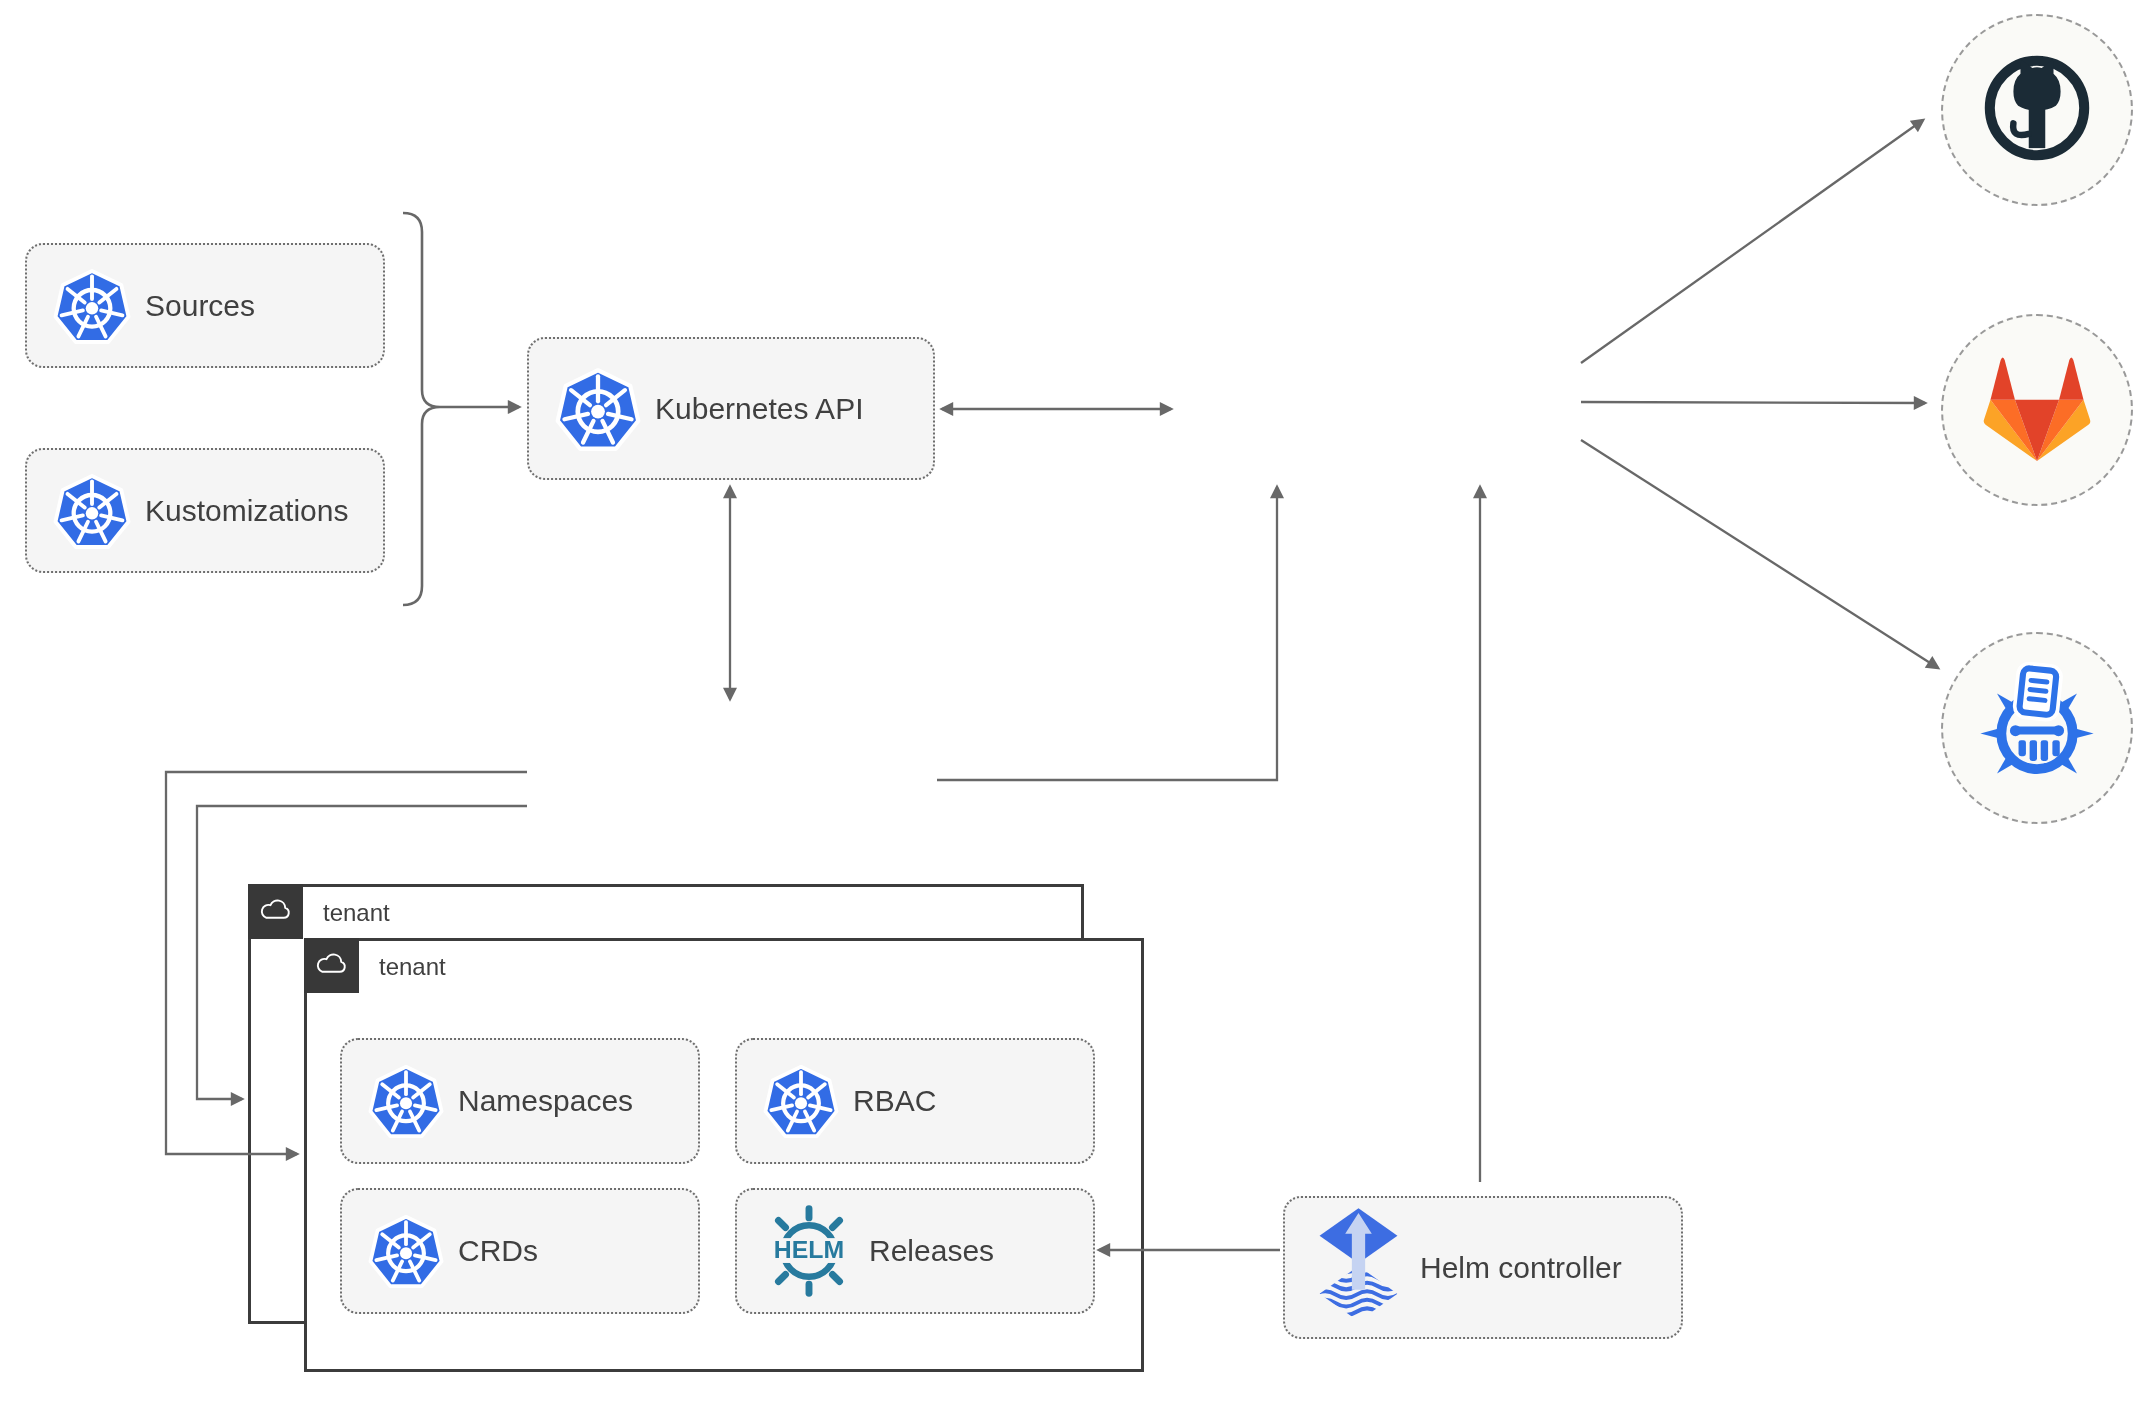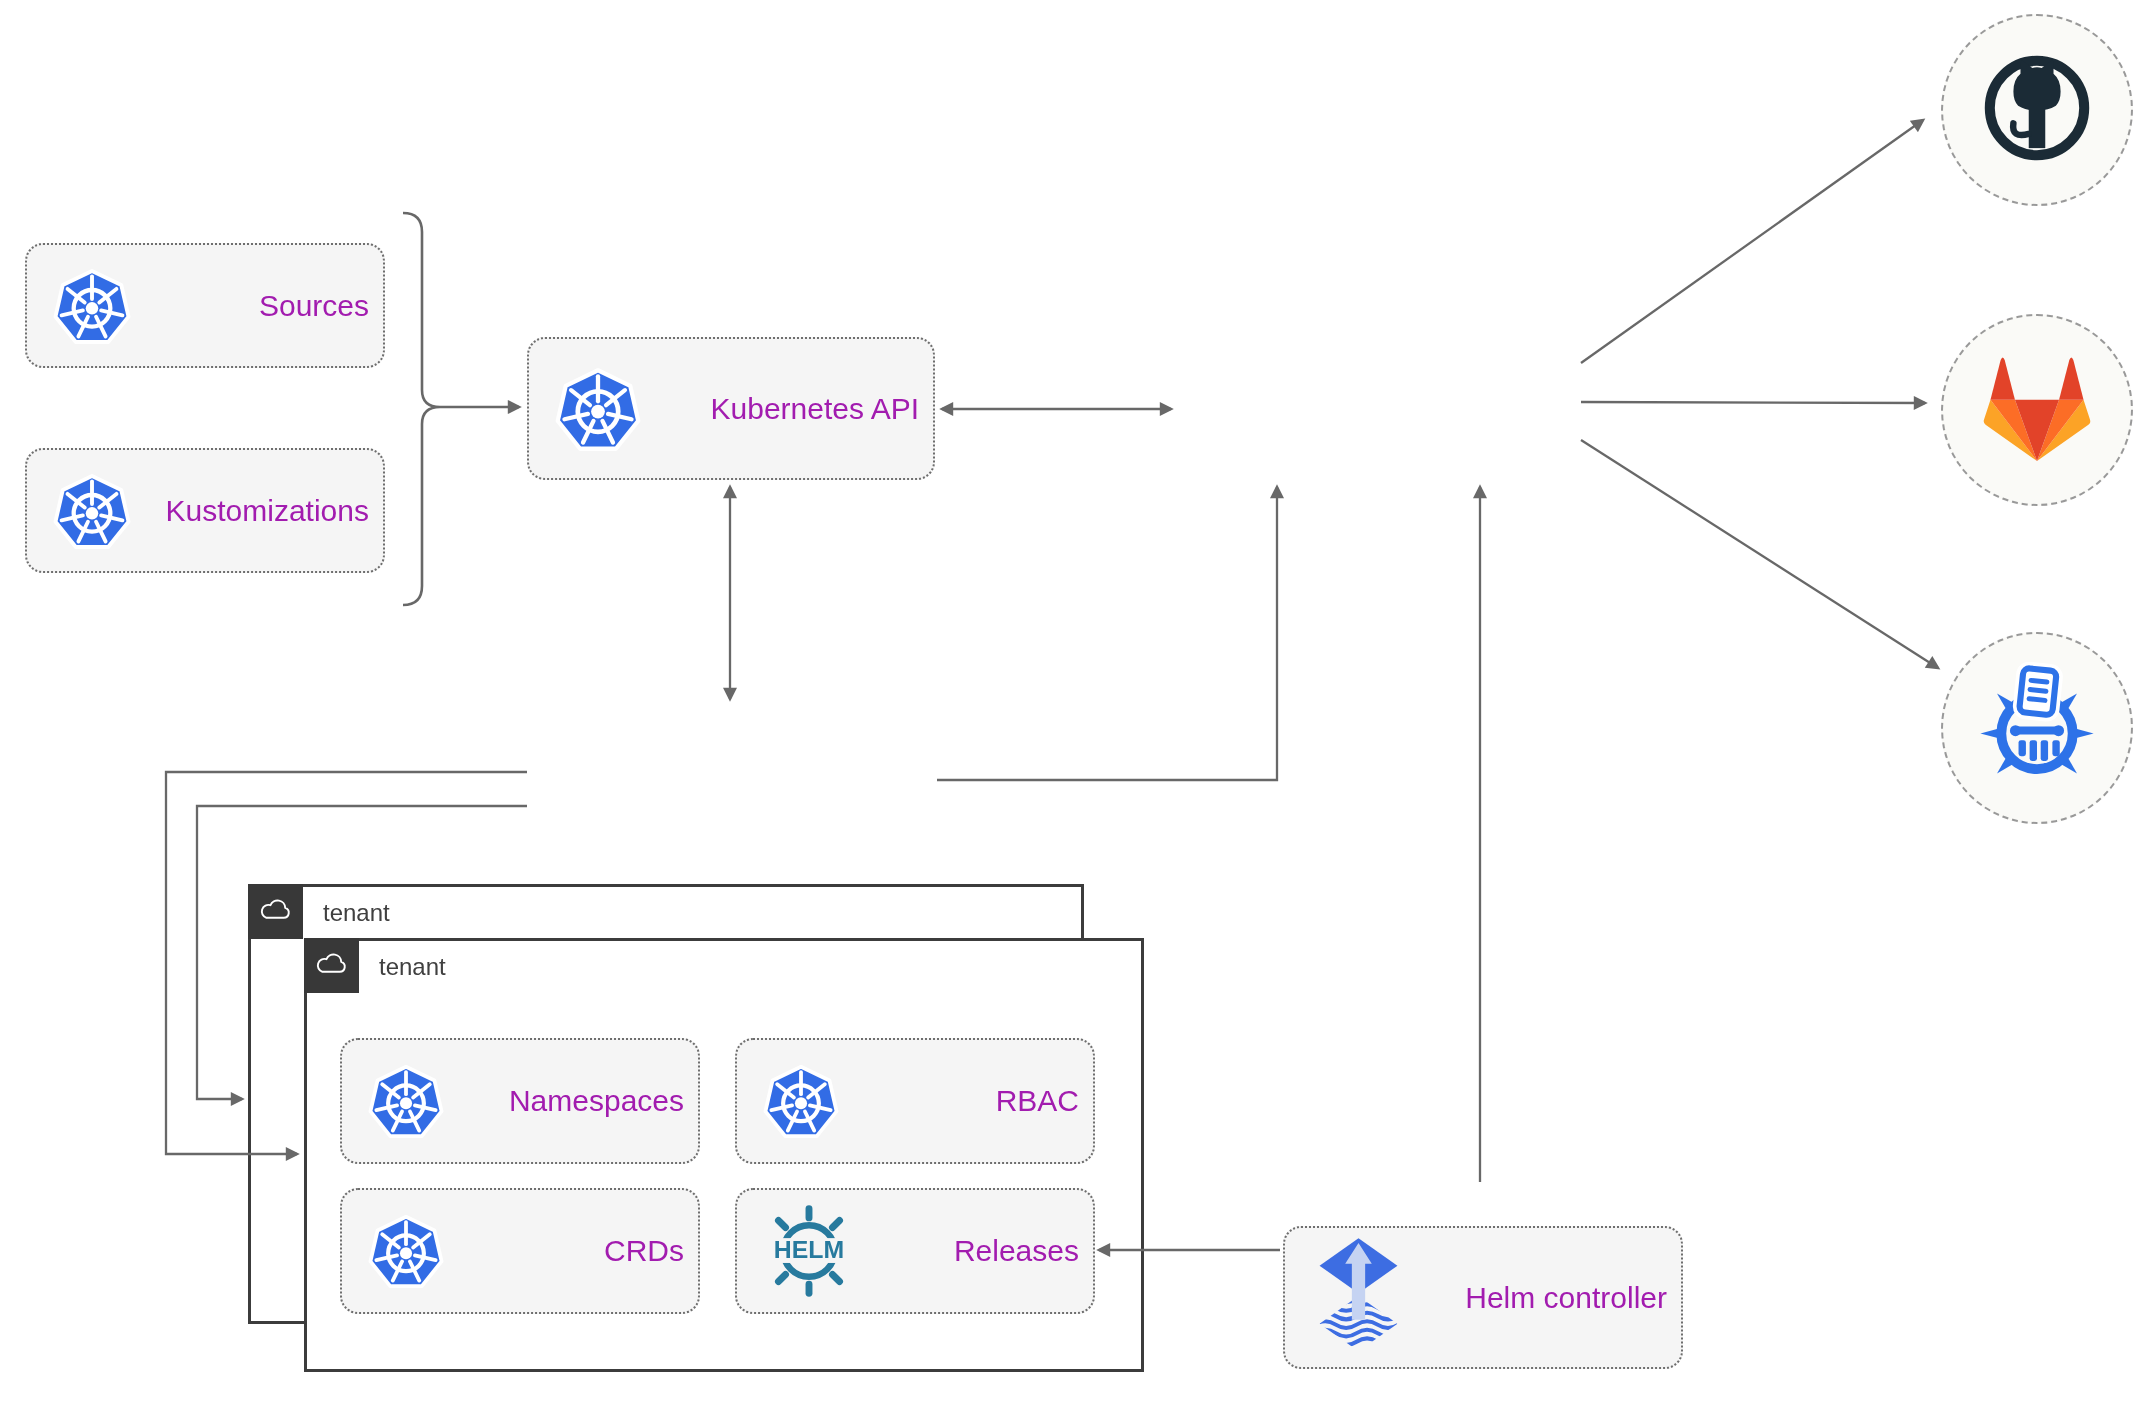--- a/index.html
+++ b/index.html
@@ -1,20 +1,20 @@
 <!DOCTYPE html>
 <html><head>
 <meta charset="utf-8">
 <style>
   html,body{margin:0;padding:0;background:#ffffff;font-family:"Liberation Sans",sans-serif;}
   #canvas{position:relative;width:2144px;height:1407px;background:#ffffff;overflow:hidden;}
 
   .node{position:absolute;background:#f5f5f5;border:2px dotted #6e6e6e;border-radius:18px;
         display:flex;align-items:center;box-sizing:border-box;z-index:3;}
-  .node .label{flex:1;text-align:right;font-size:30px;color:#a21caf;line-height:1.25;padding:0 14px;}
+  .node .label{flex:1;text-align:left;font-size:30px;color:#404040;line-height:1.25;padding:0 14px;}
   .icon-wrap{margin-left:26px;display:flex;align-items:flex-start;justify-content:center;}
 
   .tenant{position:absolute;background:#ffffff;border:3px solid #3c3c3c;box-sizing:border-box;}
   .tenant-badge{position:absolute;top:-3px;left:-3px;width:55px;height:55px;background:#383838;
                 display:flex;align-items:center;justify-content:center;}
   .tenant-label{position:absolute;top:0;left:72px;height:52px;display:flex;align-items:center;
                 font-size:24px;color:#404040;}
 
   .endpoint-circle{position:absolute;width:192px;height:192px;border-radius:50%;
                    border:2.5px dashed #999999;background:#fafaf7;display:flex;align-items:center;
@@ -91,21 +91,21 @@
     <span class="icon-wrap">
       <svg width="86" height="86" viewBox="0 0 100 100">
           <use href="#sym-k8s"></use>
         </svg>
       </span>
     <span class="label">Kubernetes API</span>
   </div>
 
 
 
-  <div class="node" style="left:1283px;top:1226px;width:400px;height:143px">
+  <div class="node" style="left:1283px;top:1196px;width:400px;height:143px">
     <span class="icon-wrap">
       <svg width="95" height="124" viewBox="0 0 100 130">
           <use href="#sym-flux"></use>
         </svg>
       </span>
     <span class="label">Helm controller</span>
   </div>
 
   <div class="tenant" style="left:248px;top:884px;width:836px;height:440px;z-index:1">
     <div class="tenant-badge">

